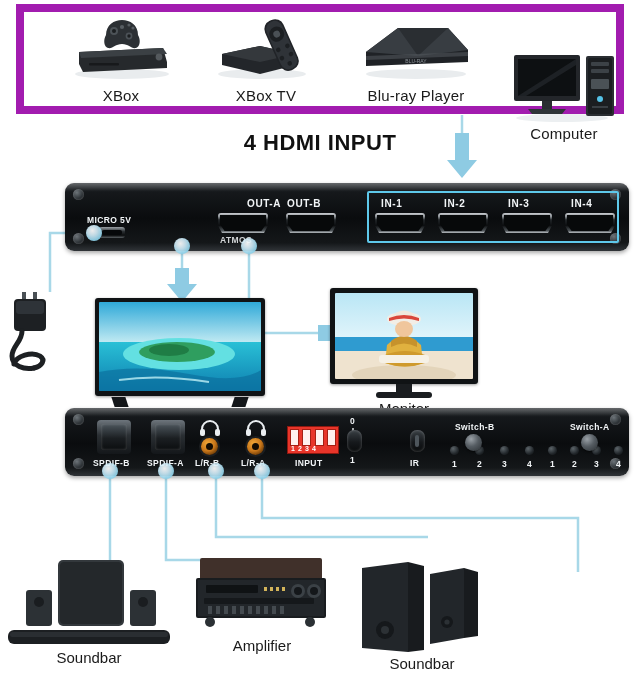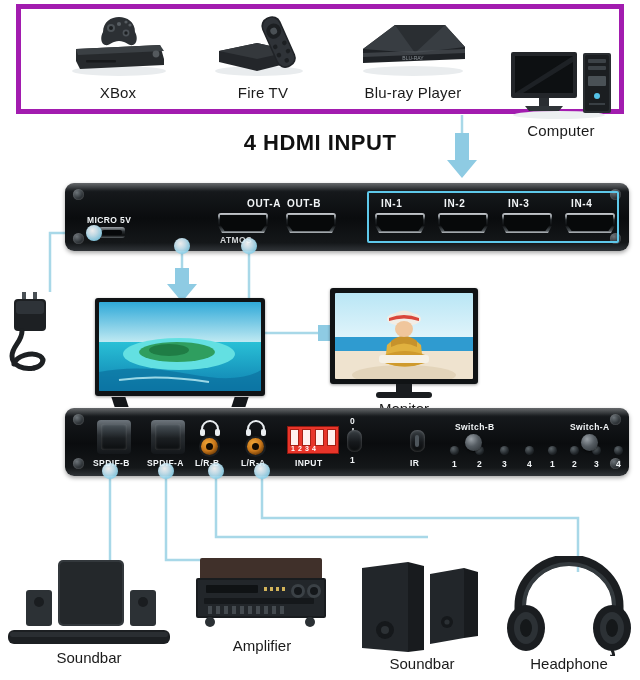--- a/index.html
+++ b/index.html
@@ -3,21 +3,21 @@
 <meta charset="utf-8">
 <style>
   html,body{margin:0;padding:0;background:#ffffff;}
   body{width:640px;height:680px;position:relative;overflow:hidden;
        font-family:"Liberation Sans",sans-serif;color:#111;}
   .stage{position:absolute;left:0;top:0;width:640px;height:680px;}
   svg.wires{position:absolute;left:0;top:0;width:640px;height:680px;pointer-events:none;}
 
   
   .source-box{position:absolute;left:16px;top:4px;width:608px;height:110px;
-              border:5px solid #a21caf;background:#fff;box-sizing:border-box;}
+              border:8px solid #a21caf;background:#fff;box-sizing:border-box;}
   .src{position:absolute;top:0;height:110px;text-align:center;}
   .src .pic{height:74px;display:flex;align-items:center;justify-content:center;}
   .src .cap{font-size:15px;color:#1a1a1a;margin-top:1px;letter-spacing:.2px;}
 
   .hdmi-title{position:absolute;left:0;top:130px;width:640px;text-align:center;
               font-size:22px;font-weight:bold;letter-spacing:.5px;color:#111;}
 
   
   .chassis{position:absolute;border-radius:9px;overflow:hidden;
            background:linear-gradient(180deg,#2b2f33 0%,#15181b 14%,#0a0c0e 52%,#141719 88%,#303438 100%);
@@ -174,21 +174,21 @@
             <circle cx="72" cy="17" r="7.5" fill="#1c1f22"></circle>
             <circle cx="72" cy="17" r="3.4" fill="#4a5055"></circle>
             <circle cx="67" cy="32" r="2.3" fill="#1c1f22"></circle>
             <circle cx="77" cy="32" r="2.3" fill="#1c1f22"></circle>
             <circle cx="67" cy="41" r="2.3" fill="#1c1f22"></circle>
             <circle cx="77" cy="41" r="2.3" fill="#1c1f22"></circle>
             <circle cx="72" cy="49" r="2.3" fill="#1c1f22"></circle>
           </g>
         </svg>
       </div>
-      <div class="cap">Fire TV</div>
+      <div class="cap">XBox TV</div>
     </div>
 
     <div class="src" style="left:312px;width:160px;">
       <div class="pic">
         <svg width="120" height="66" viewBox="0 0 120 66">
           <ellipse cx="60" cy="58" rx="50" ry="5" fill="#e9ecee"></ellipse>
           <path d="M10,36 L42,12 L92,12 L112,34 L112,46 L10,50 z" fill="#1f2226"></path>
           <path d="M10,36 L42,12 L92,12 L112,34 L62,40 z" fill="#383d42"></path>
           <path d="M42,12 L92,12 L62,40 z" fill="#2a2e32"></path>
           <path d="M10,40 L112,36 L112,40 L10,44 z" fill="#53595e" opacity=".55"></path>
@@ -493,28 +493,14 @@
       <circle cx="33" cy="74" r="9" fill="#15181b"></circle>
         <circle cx="33" cy="74" r="4" fill="#2c3135"></circle>
       <path d="M78,18 L112,12 L112,82 L78,88 z" fill="#22262a"></path>
       <path d="M112,12 L126,16 L126,80 L112,82 z" fill="#181b1e"></path>
       <circle cx="95" cy="66" r="6" fill="#15181b"></circle>
         <circle cx="95" cy="66" r="2.6" fill="#2c3135"></circle>
     </svg>
     <div class="cap3" style="top:99px;">Soundbar</div>
   </div>
 
-  <div class="bd" style="left:502px;top:556px;width:134px;height:116px;">
-    <svg width="134" height="100" viewBox="0 0 134 100">
-      <path d="M18,70 V50 a49,46 0 0 1 98,0 v20" stroke="#1b1e21" stroke-width="11" fill="none" stroke-linecap="round"></path>
-      <path d="M22,60 V50 a45,42 0 0 1 90,0 v10" stroke="#343a3e" stroke-width="4" fill="none" stroke-linecap="round"></path>
-      <ellipse cx="24" cy="72" rx="19" ry="23" fill="#1a1d20"></ellipse>
-      <ellipse cx="24" cy="72" rx="12" ry="16" fill="#2c3135"></ellipse>
-      <ellipse cx="24" cy="72" rx="6" ry="9" fill="#15181a"></ellipse>
-      <ellipse cx="110" cy="72" rx="19" ry="23" fill="#1a1d20"></ellipse>
-      <ellipse cx="110" cy="72" rx="12" ry="16" fill="#2c3135"></ellipse>
-      <ellipse cx="110" cy="72" rx="6" ry="9" fill="#15181a"></ellipse>
-      <path d="M110,94 q4,8 -2,6" stroke="#1b1e21" stroke-width="3" fill="none"></path>
-    </svg>
-    <div class="cap3" style="top:99px;">Headphone</div>
-  </div>
 
 </div>
 
 </body></html>

